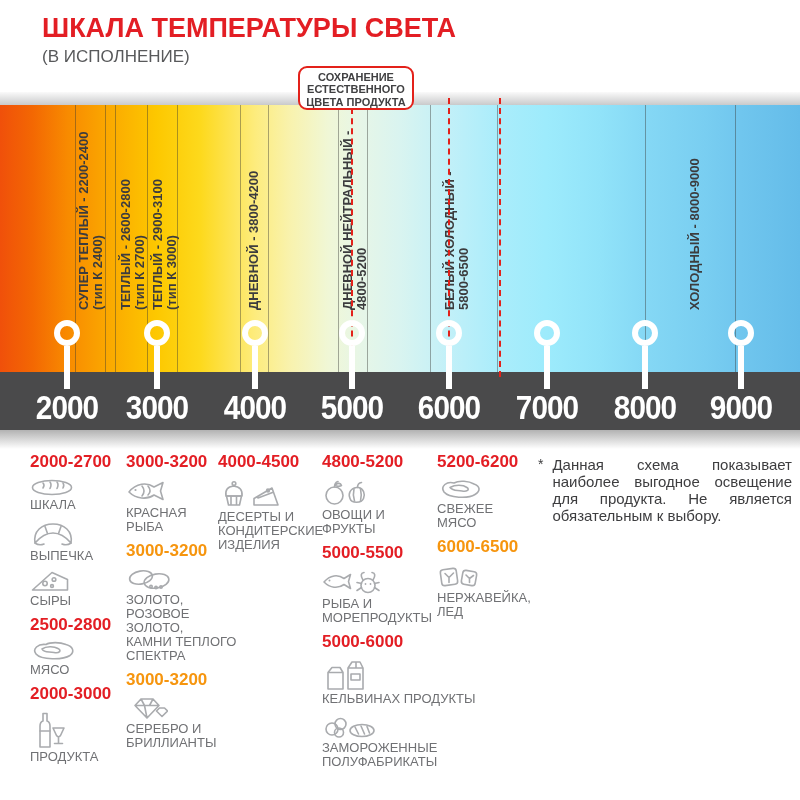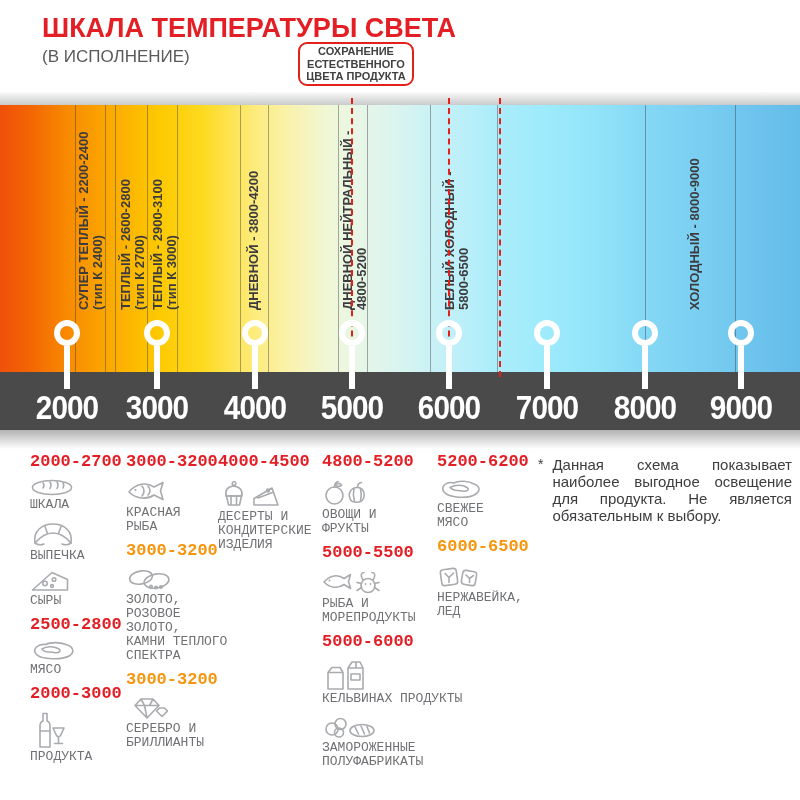--- a/index.html
+++ b/index.html
@@ -3,21 +3,21 @@
 <meta charset="utf-8">
 <style>
   html,body{margin:0;padding:0;background:#fff;}
   .stage{position:relative;width:800px;height:772px;background:#fff;overflow:hidden;
          font-family:"Liberation Sans","DejaVu Sans",sans-serif;}
   .title{position:absolute;left:42px;top:13px;font-size:27px;font-weight:bold;color:#e31e24;white-space:nowrap;}
   .subtitle{position:absolute;left:42px;top:47px;font-size:17px;color:#58595b;}
   .callout{position:absolute;background:#fff;border:2px solid #e3211a;border-radius:9px;color:#404042;
            font-size:11px;font-weight:bold;line-height:12.5px;text-align:center;
            display:flex;flex-direction:column;justify-content:center;z-index:6;}
-  .callout-0{left:298px;top:42px;width:112px;height:40px;}
+  .callout-0{left:298px;top:66px;width:112px;height:40px;justify-content:flex-end;}
   .callout-1{left:422px;top:57px;width:92px;height:40px;}
   .topshade{position:absolute;left:0;top:92px;width:800px;height:13px;
             background:linear-gradient(to bottom,#fafafa,#c9cacb);}
   .band{position:absolute;left:0;top:105px;width:800px;height:267px;
         background:linear-gradient(to right,
           #f0500a 0%, #f36703 4%, #f88a00 8.4%, #fbab00 14%, #fdc800 19.6%,
           #fdd91c 25%, #fdec7d 31.9%, #f9f2ab 36%, #f0f7d6 41%, #e7f6e7 45%,
           #d9f4f0 50%, #c2f0f8 56%, #abedfb 62%, #9debfc 68.4%, #91e3f9 75%,
           #85d8f5 80.6%, #79cef1 88%, #70c6ee 92.6%, #64bce9 100%);}
   .gline{position:absolute;top:0;width:1px;height:267px;background:rgba(55,55,50,.42);z-index:1;}
@@ -25,21 +25,21 @@
           font-size:13px;font-weight:bold;line-height:14px;color:#3c3c3e;white-space:nowrap;z-index:2;}
   .dashline{position:absolute;top:-7px;width:0;height:279px;border-left:2px dashed #e3211a;z-index:4;}
   .marker-circle{position:absolute;width:14px;height:14px;border:6px solid #fff;border-radius:50%;
                  background:transparent;z-index:5;}
   .marker-stem{position:absolute;width:6px;background:#fff;z-index:5;}
   .axis{position:absolute;left:0;top:372px;width:800px;height:58px;background:#4a4a4b;}
   .axis-num{position:absolute;top:17px;transform:translateX(-50%) scaleX(.9);
             font-size:33px;font-weight:bold;color:#fff;letter-spacing:-1px;}
   .botshade{position:absolute;left:0;top:430px;width:800px;height:19px;
             background:linear-gradient(to bottom,#b2b2b2,#ffffff);}
-  .col{position:absolute;top:455px;font-family:Liberation Mono, monospace;}
+  .col{position:absolute;top:455px;}
   .cat-block{margin-bottom:10px;}
   .range-header{font-size:17px;font-weight:bold;line-height:14px;margin-bottom:9px;white-space:nowrap;}
   .range-red{color:#e31e24;}
   .range-orange{color:#f6950e;}
   .cat-item{margin:0;}
   .icon-box{display:block;margin-bottom:2px;}
   .icon-box svg{display:block;}
   .cat-label{font-size:13px;line-height:14px;color:#707174;margin-bottom:7px;}
   .footnote{position:absolute;left:538px;top:456px;width:254px;display:flex;}
   .footnote .star{font-size:14px;color:#3d3d3f;margin-right:9px;line-height:17px;}

